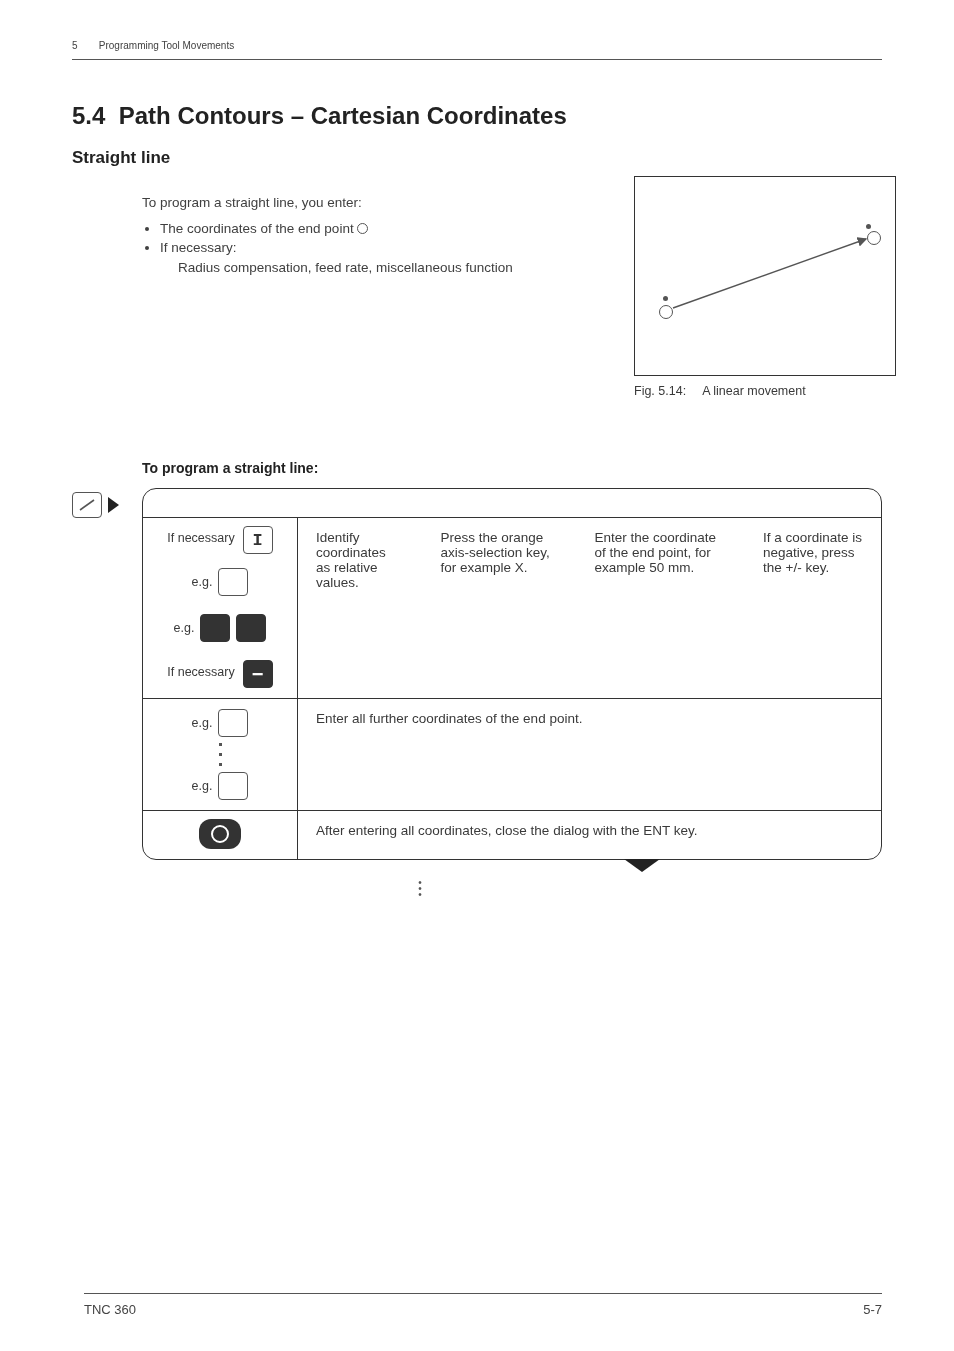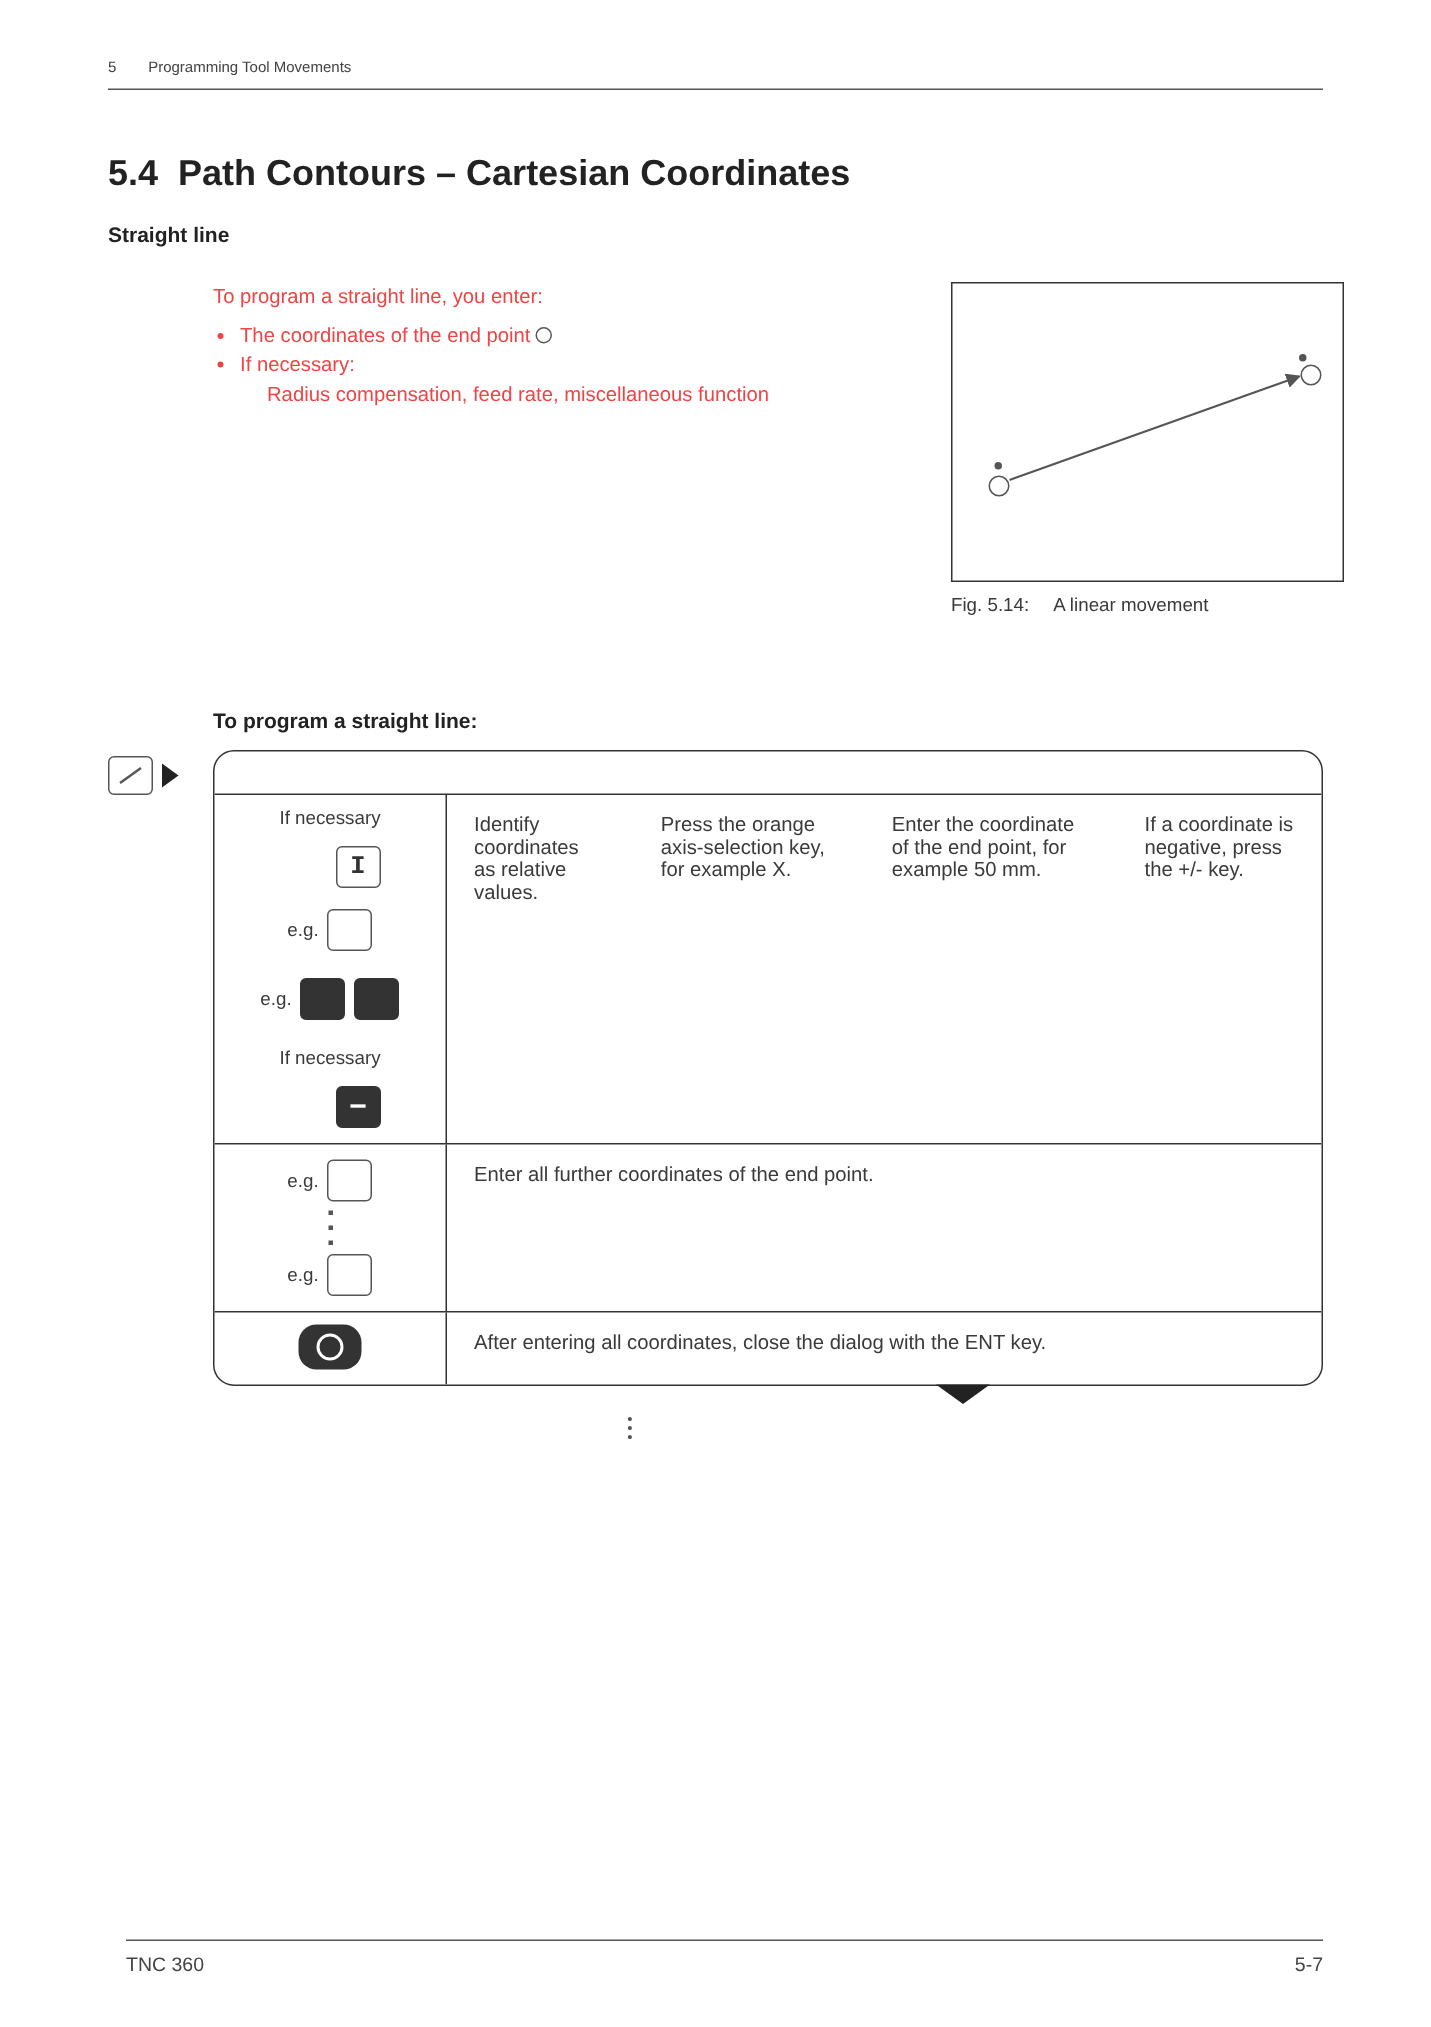--- a/index.html
+++ b/index.html
@@ -32,36 +32,37 @@
     border-top: 1px solid #555;
     margin-bottom: 42px;
   }
   h1.section-title {
     font-size: 24px;
     font-weight: 700;
     color: #222;
     margin-bottom: 18px;
   }
   h2.subheading {
-    font-size: 14px;
+    font-size: 17px;
     font-weight: 700;
     color: #222;
-    margin-bottom: 24px;
+    margin-bottom: 8px;
   }
   .intro-block {
     display: flex;
     align-items: flex-start;
     gap: 22px;
   }
   .intro-text {
     flex: 0 0 540px;
     font-size: 13.5px;
     line-height: 1.45;
-    color: #ef4444;
+    color: #404040;
     padding-left: 70px;
+    margin-top: 17px;
   }
   .intro-text p { margin-bottom: 6px; }
   ul.bullets {
     list-style: disc;
     padding-left: 18px;
     margin-bottom: 6px;
   }
   ul.bullets li { margin-bottom: 0; }
   .sub-indent {
     padding-left: 18px;
@@ -224,22 +225,22 @@
     border-color: #333;
     color: #fff;
   }
   .key-inline-group {
     display: flex;
     align-items: center;
     gap: 6px;
   }
   .key-stack {
     display: flex;
-    flex-direction: column;
-    align-items: flex-end;
+    flex-direction: row;
+    align-items: center;
     gap: 8px;
   }
   .stack-multi .substep {
     display: flex;
     align-items: center;
     gap: 6px;
   }
   .stack-multi-label {
     font-size: 12.5px;
   }

